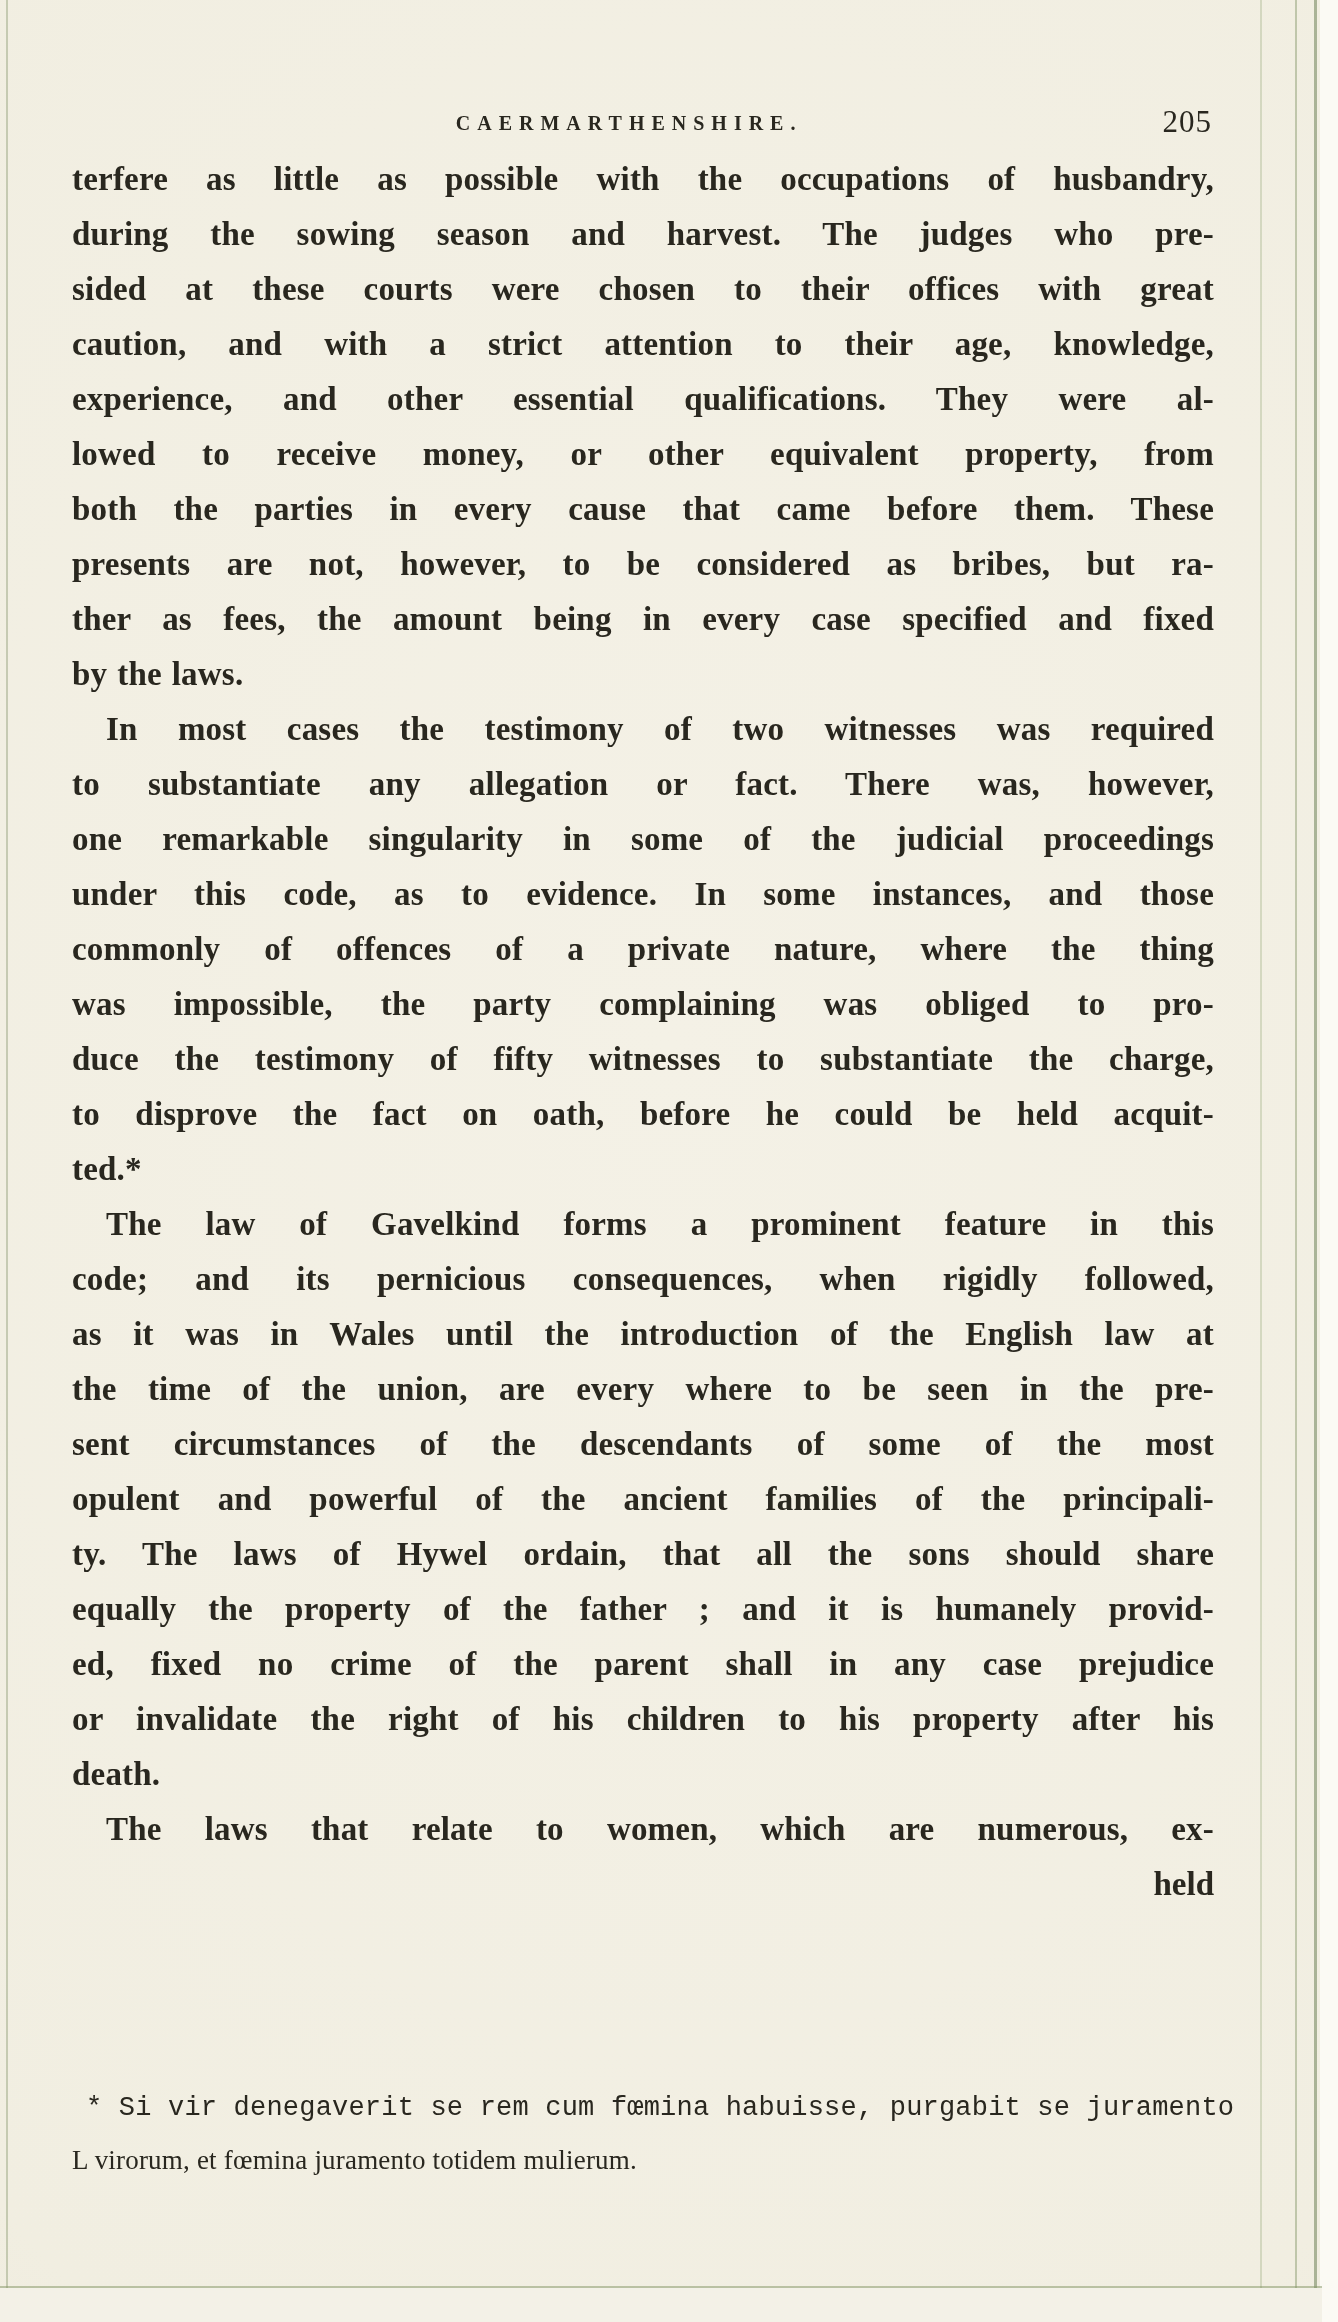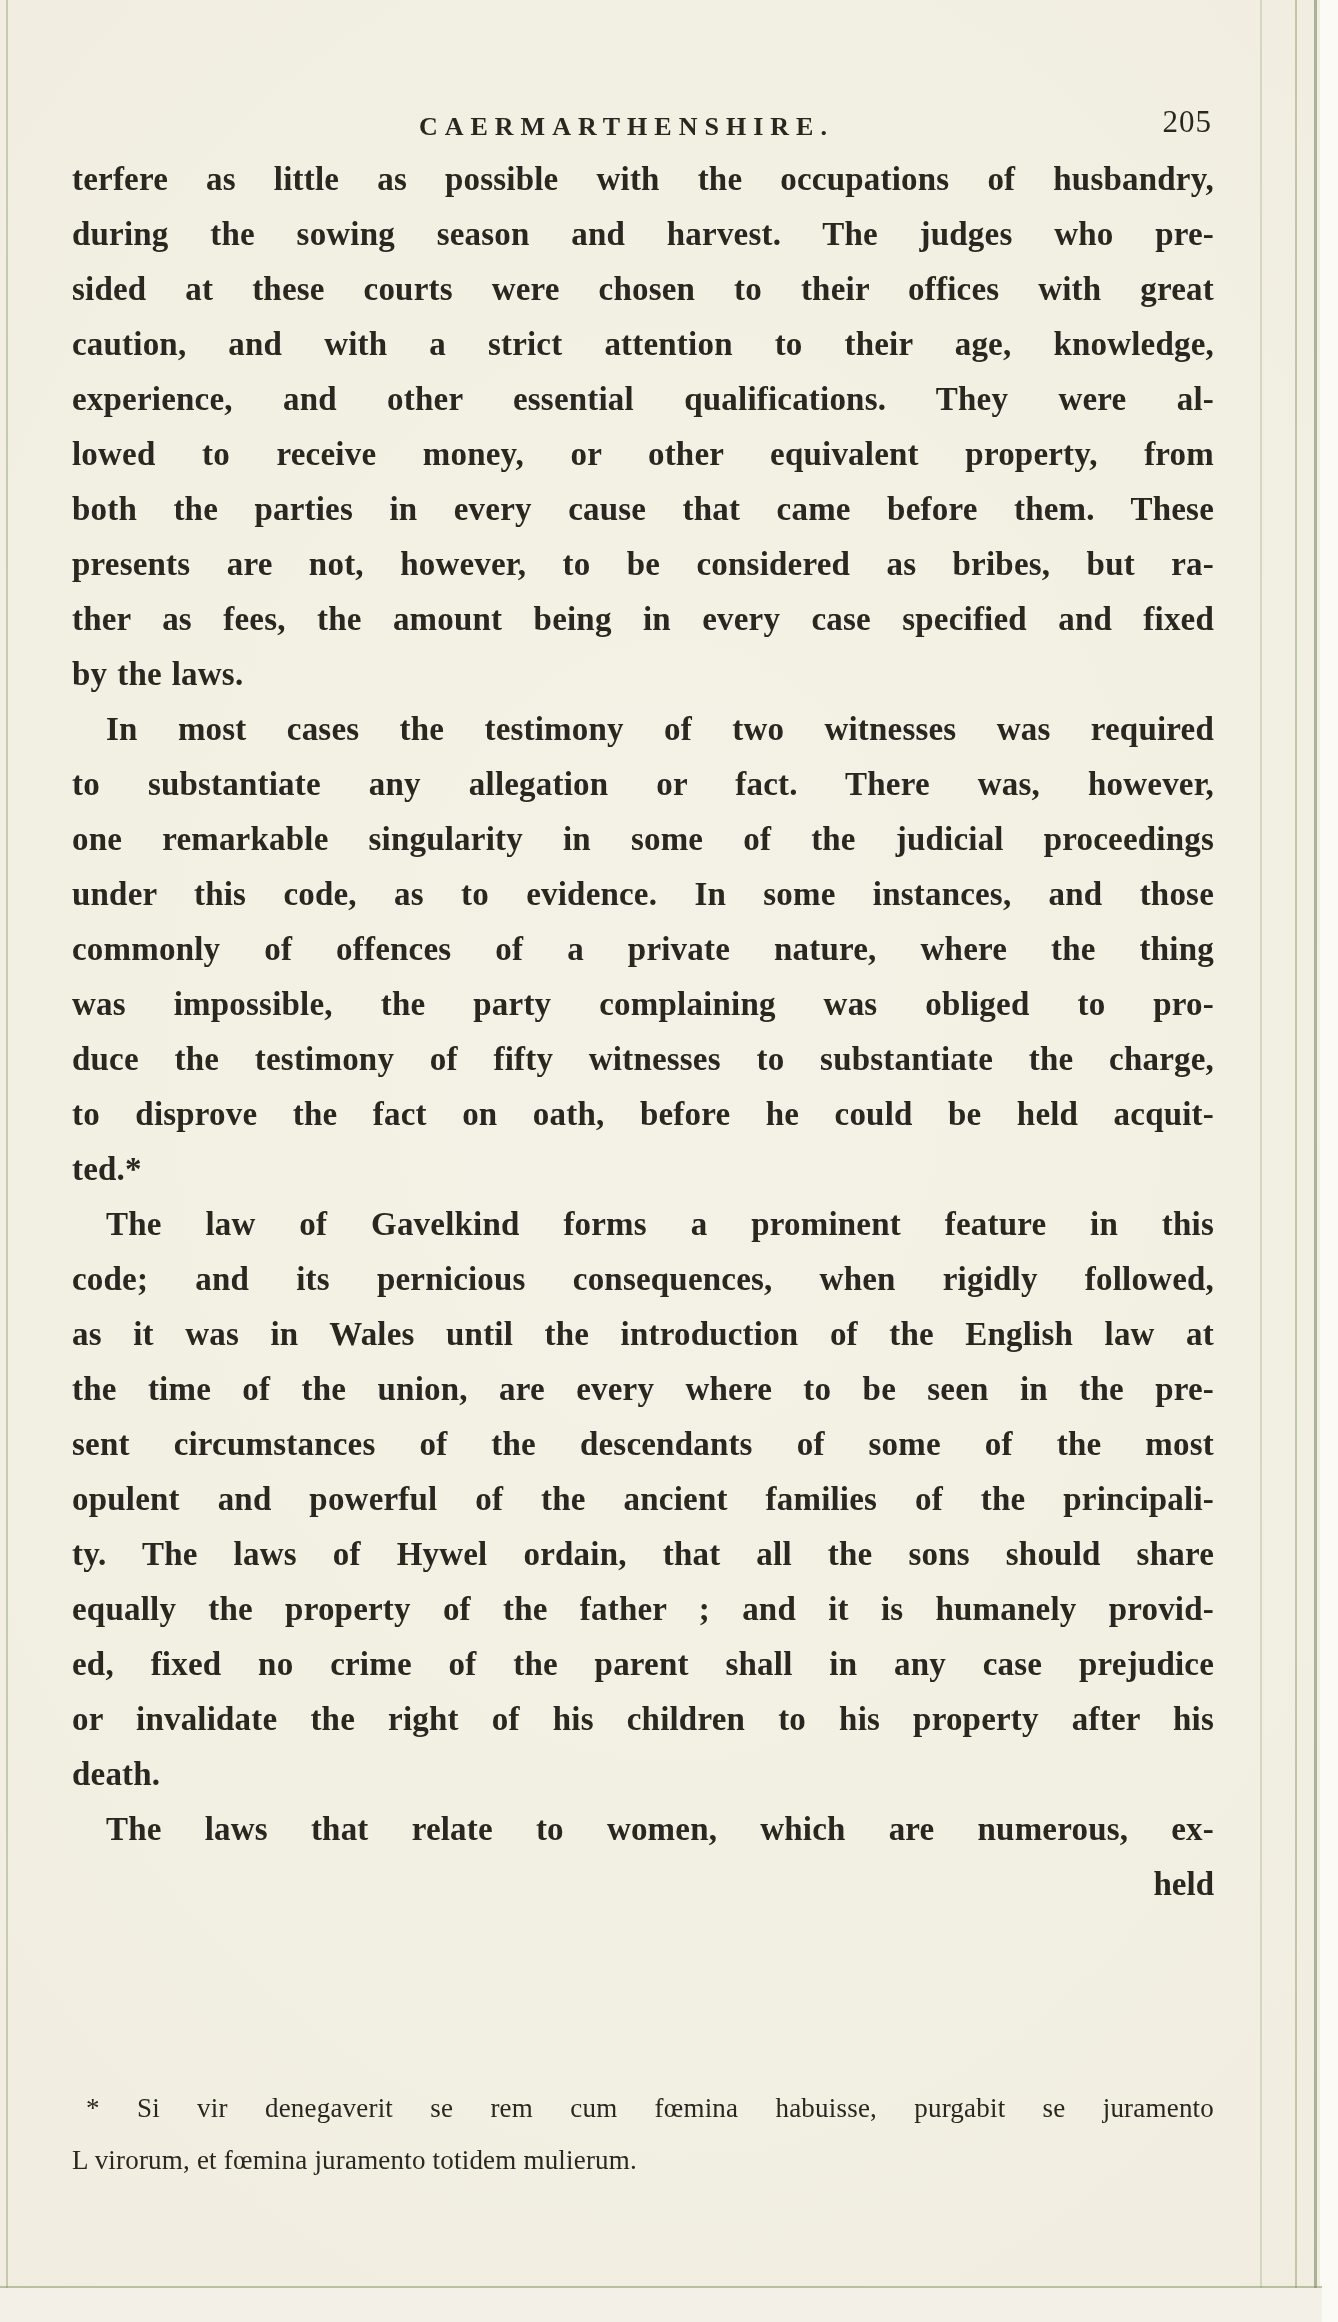--- a/index.html
+++ b/index.html
@@ -21,21 +21,21 @@
   .edge-r2    { left: 1295px; width: 2px; background: rgba(142,158,115,0.50); }
   .edge-r3    { left: 1314px; width: 3px; background: rgba(112,132,90,0.55); }
   .white-right { position: absolute; left: 1320px; top: 0; width: 18px; height: 100%; background: #fbfaf4; }
   .bottom-line { position: absolute; left: 0; top: 2286px; width: 1322px; height: 2px; background: rgba(130,148,100,0.5); }
   .bottom-strip { position: absolute; left: 0; top: 2288px; width: 1322px; height: 34px; background: #f3f1e7; }
 
   
   .header { position: absolute; left: 72px; top: 104px; width: 1142px; height: 46px; }
   .running-title {
     position: absolute; left: 50%; transform: translateX(-54%); top: 8px;
-    font-size: 26px; font-weight: bold; letter-spacing: 7px; white-space: nowrap;
+    font-size: 20px; font-weight: bold; letter-spacing: 7px; white-space: nowrap;
   }
   .page-number { position: absolute; right: 2px; top: 0; font-size: 31px; letter-spacing: 1px; }
 
   
   .textblock { position: absolute; left: 72px; top: 152px; width: 1142px; font-weight: bold; }
   .line {
     font-size: 33px; line-height: 55px; height: 55px;
     letter-spacing: 0.2px; word-spacing: 1.5px;
     text-align: justify; text-align-last: justify;
     white-space: nowrap;
@@ -43,21 +43,21 @@
   .line.end { text-align: left; text-align-last: left; }
   .line.indent { padding-left: 34px; }
   .catchword { font-size: 33px; line-height: 55px; height: 55px; text-align: right; }
 
   
   .footnote { position: absolute; left: 72px; top: 2082px; width: 1142px; }
   .fn-line {
     font-size: 27px; line-height: 52px; height: 52px;
     letter-spacing: 0.2px; white-space: nowrap;
   }
-  .fn-first { padding-left: 14px; text-align: justify; text-align-last: justify; }
+  .fn-first { padding-left: 14px; text-align: justify; text-align-last: justify; font-family: Liberation Mono, monospace; }
   .fn-end { text-align: left; text-align-last: left; }
 </style>
 </head>
 <body>
 
 <div class="scan">
 
   <div class="vline edge-left"></div>
   <div class="vline edge-r1"></div>
   <div class="vline edge-r2"></div>

